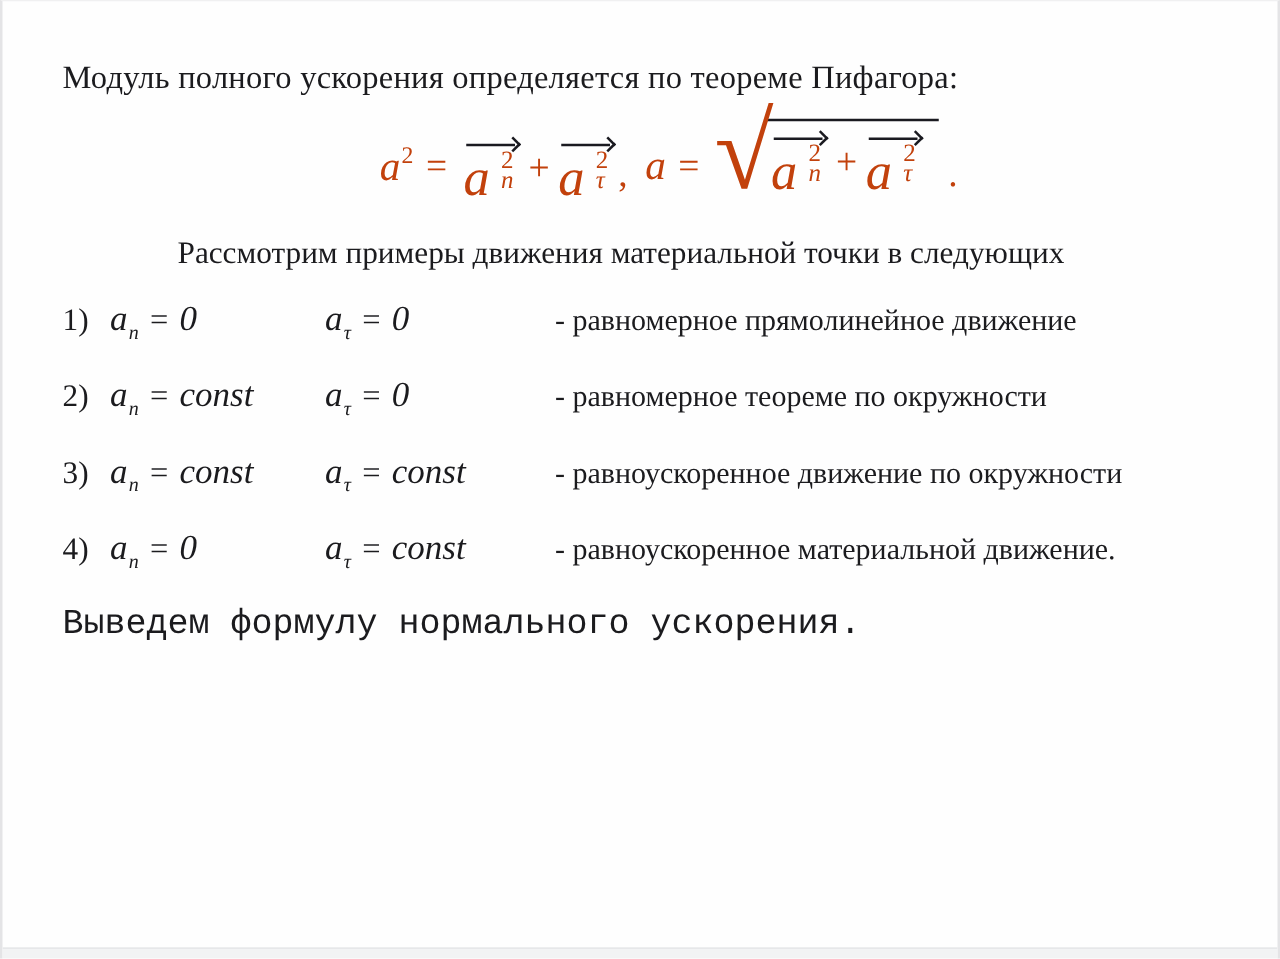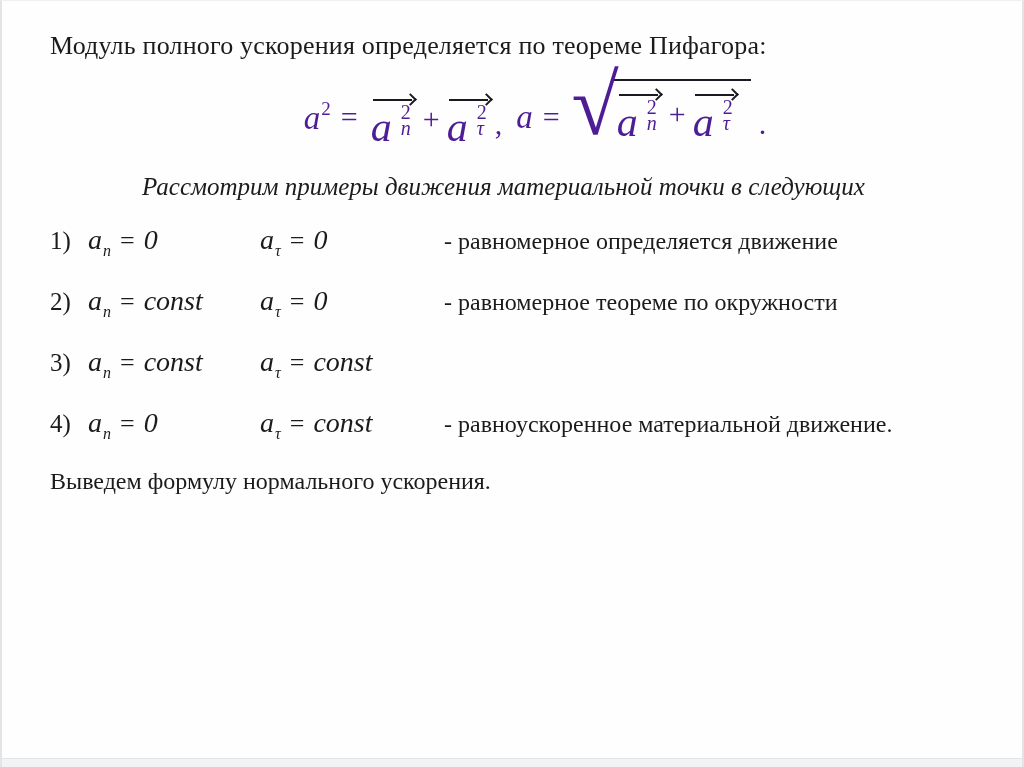--- a/index.html
+++ b/index.html
@@ -8,29 +8,29 @@
     position:relative;
     width:1024px; height:767px;
     background:#fefefe;
     border-left:2px solid #e4e4e6;
     border-right:2px solid #e4e4e6;
     border-top:1px solid #f0f0f1;
     overflow:hidden;
     font-family:"Liberation Serif","DejaVu Serif",serif;
     color:#1b1b1e;
   }
-  .content { padding:30px 48px 0 48px; }
+  .content { padding:46px 48px 0 48px; }
 
   .title { font-size:26px; letter-spacing:0.2px; margin-bottom:14px; }
 
   
   .formula-row {
     display:flex; align-items:center; justify-content:center;
     height:84px; margin:0 0 6px 46px;
-    font-style:italic; font-size:32px; color:#4c1d95;
+    font-style:italic; font-size:32px; color:#c2410c;
   }
   .f-asq { font-size:33px; }
   .f-asq sup { font-size:19px; font-style:normal; vertical-align:14px; margin-left:1px; }
   .f-eq { font-style:normal; margin:0 10px; font-size:30px; }
   .f-plus { font-style:normal; margin:0 4px; font-size:30px; position:relative; top:2px; }
   .f-comma { font-style:normal; font-size:30px; margin:14px 14px 0 0; }
   .f-period { font-style:normal; font-size:30px; margin:14px 0 0 8px; }
 
   .vec { display:inline-block; position:relative; padding:18px 8px 0 3px; line-height:1; }
   .vec-arrow { position:absolute; top:5px; left:5px; right:5px; height:10px; }
@@ -52,34 +52,34 @@
   .sqrt { display:inline-flex; align-items:flex-start; margin-left:2px; }
   .sqrt-sign { font-style:normal; font-size:86px; line-height:1; position:relative; top:-12px; margin-right:-7px; }
   .sqrt-body {
     display:flex; align-items:center;
     border-top:2.5px solid #1a1a20;
     padding:0 10px 0 2px; margin-top:5px;
   }
 
   
   .para { font-size:25px; line-height:43px; margin-bottom:16px; }
-  .para-l1 { text-indent:92px;font-style:italic; }
+  .para-l1 { text-indent:92px; }
 
   
   .case { display:flex; align-items:baseline; margin-bottom:25px; }
   .case-num { width:38px; font-size:25px; flex:none; }
   .case-col1 { width:172px; flex:none; }
   .case-col2 { min-width:168px; flex:none; margin-right:16px; }
   .cf { font-size:28px; font-style:italic; white-space:nowrap; }
   .cf-sub { font-size:16px; vertical-align:-7px; margin-left:1px; }
   .cf-eq { font-style:normal; margin:0 9px; font-size:26px; }
   .cf-val { font-style:italic; }
   .case-desc { font-size:24px; }
 
-  .closing { font-size:24px; margin-top:2px; }
+  .closing { font-size:28px; margin-top:2px;font-family:Liberation Mono, monospace; }
 
   
   .bottom-bar {
     position:absolute; left:0; right:0; bottom:0; height:9px;
     background:#f2f3f4; border-top:1px solid #e2e3e5;
   }
 </style>
 </head>
 <body>
 
@@ -144,34 +144,35 @@
     </div>
 
     <div class="para">
       <div class="para-l1">Рассмотрим примеры движения материальной точки в следующих</div>
     </div>
 
     <div class="case">
       <span class="case-num">1)</span>
       <span class="case-col1"><span class="cf"><span>a</span><span class="cf-sub">n</span><span class="cf-eq">=</span><span class="cf-val">0</span></span></span>
       <span class="case-col2"><span class="cf"><span>a</span><span class="cf-sub">τ</span><span class="cf-eq">=</span><span class="cf-val">0</span></span></span>
-      <span class="case-desc">- равномерное определяется движение</span>
+      <span class="case-desc">- равномерное прямолинейное движение</span>
     </div>
 
     <div class="case">
       <span class="case-num">2)</span>
       <span class="case-col1"><span class="cf"><span>a</span><span class="cf-sub">n</span><span class="cf-eq">=</span><span class="cf-val">const</span></span></span>
       <span class="case-col2"><span class="cf"><span>a</span><span class="cf-sub">τ</span><span class="cf-eq">=</span><span class="cf-val">0</span></span></span>
       <span class="case-desc">- равномерное теореме по окружности</span>
     </div>
 
     <div class="case">
       <span class="case-num">3)</span>
       <span class="case-col1"><span class="cf"><span>a</span><span class="cf-sub">n</span><span class="cf-eq">=</span><span class="cf-val">const</span></span></span>
       <span class="case-col2"><span class="cf"><span>a</span><span class="cf-sub">τ</span><span class="cf-eq">=</span><span class="cf-val">const</span></span></span>
+      <span class="case-desc">- равноускоренное движение по окружности</span>
     </div>
 
     <div class="case">
       <span class="case-num">4)</span>
       <span class="case-col1"><span class="cf"><span>a</span><span class="cf-sub">n</span><span class="cf-eq">=</span><span class="cf-val">0</span></span></span>
       <span class="case-col2"><span class="cf"><span>a</span><span class="cf-sub">τ</span><span class="cf-eq">=</span><span class="cf-val">const</span></span></span>
       <span class="case-desc">- равноускоренное материальной движение.</span>
     </div>
 
     <div class="closing">Выведем формулу нормального ускорения.</div>

